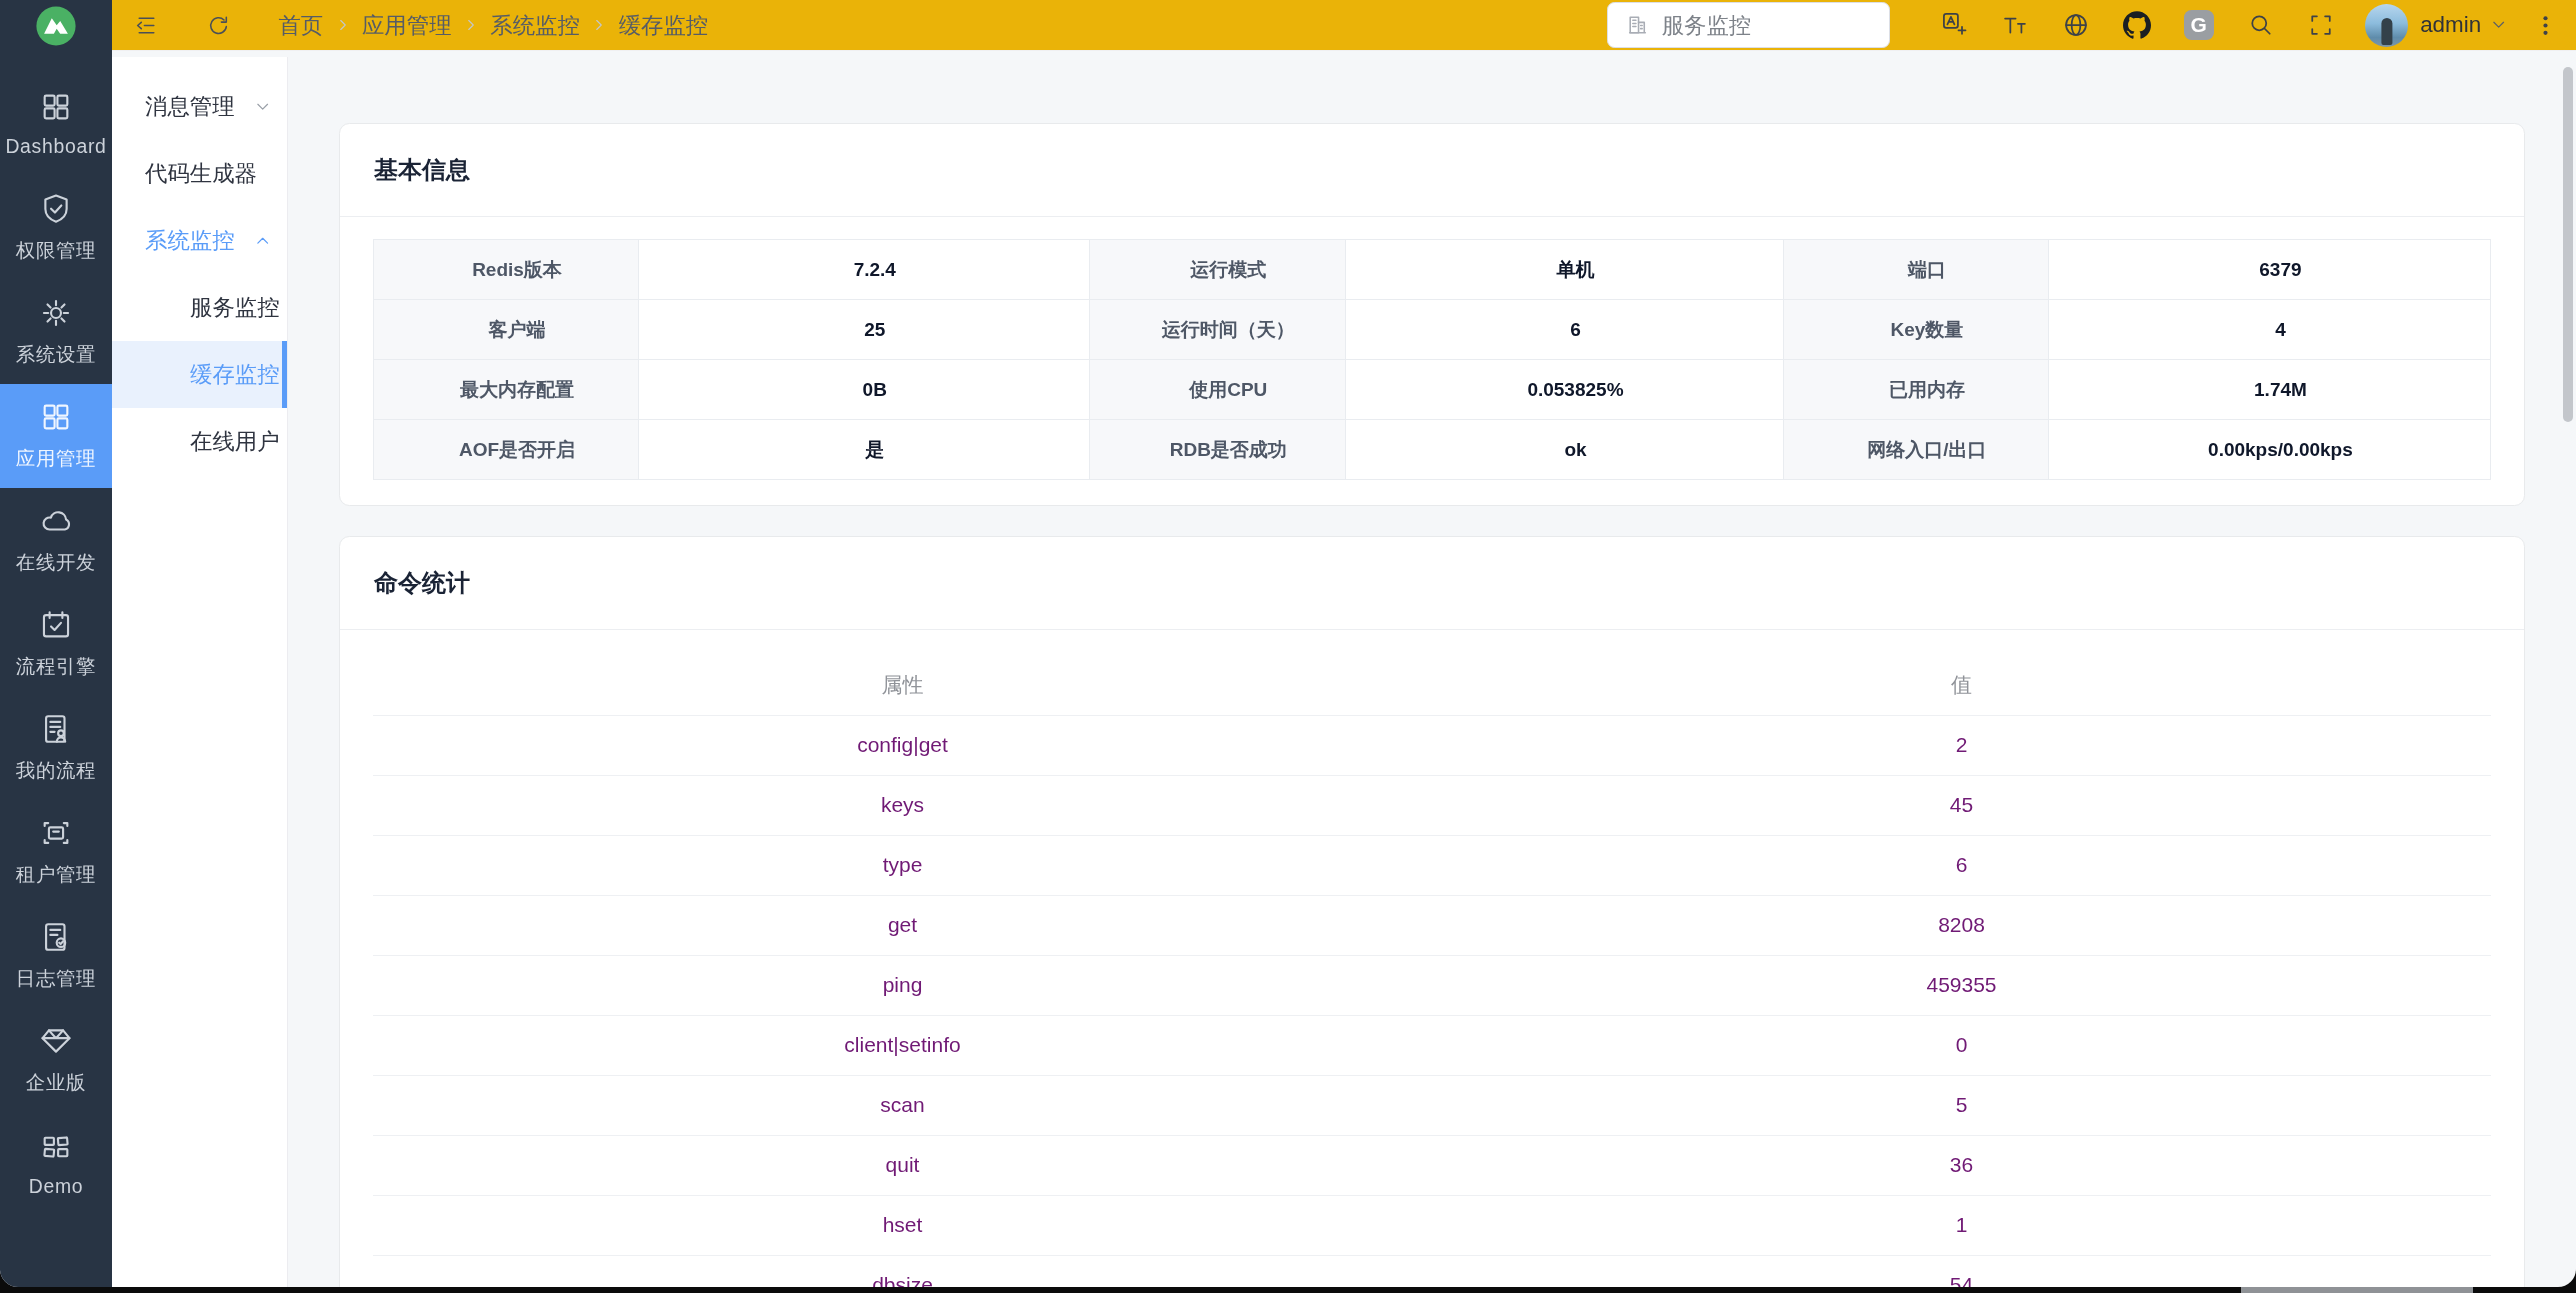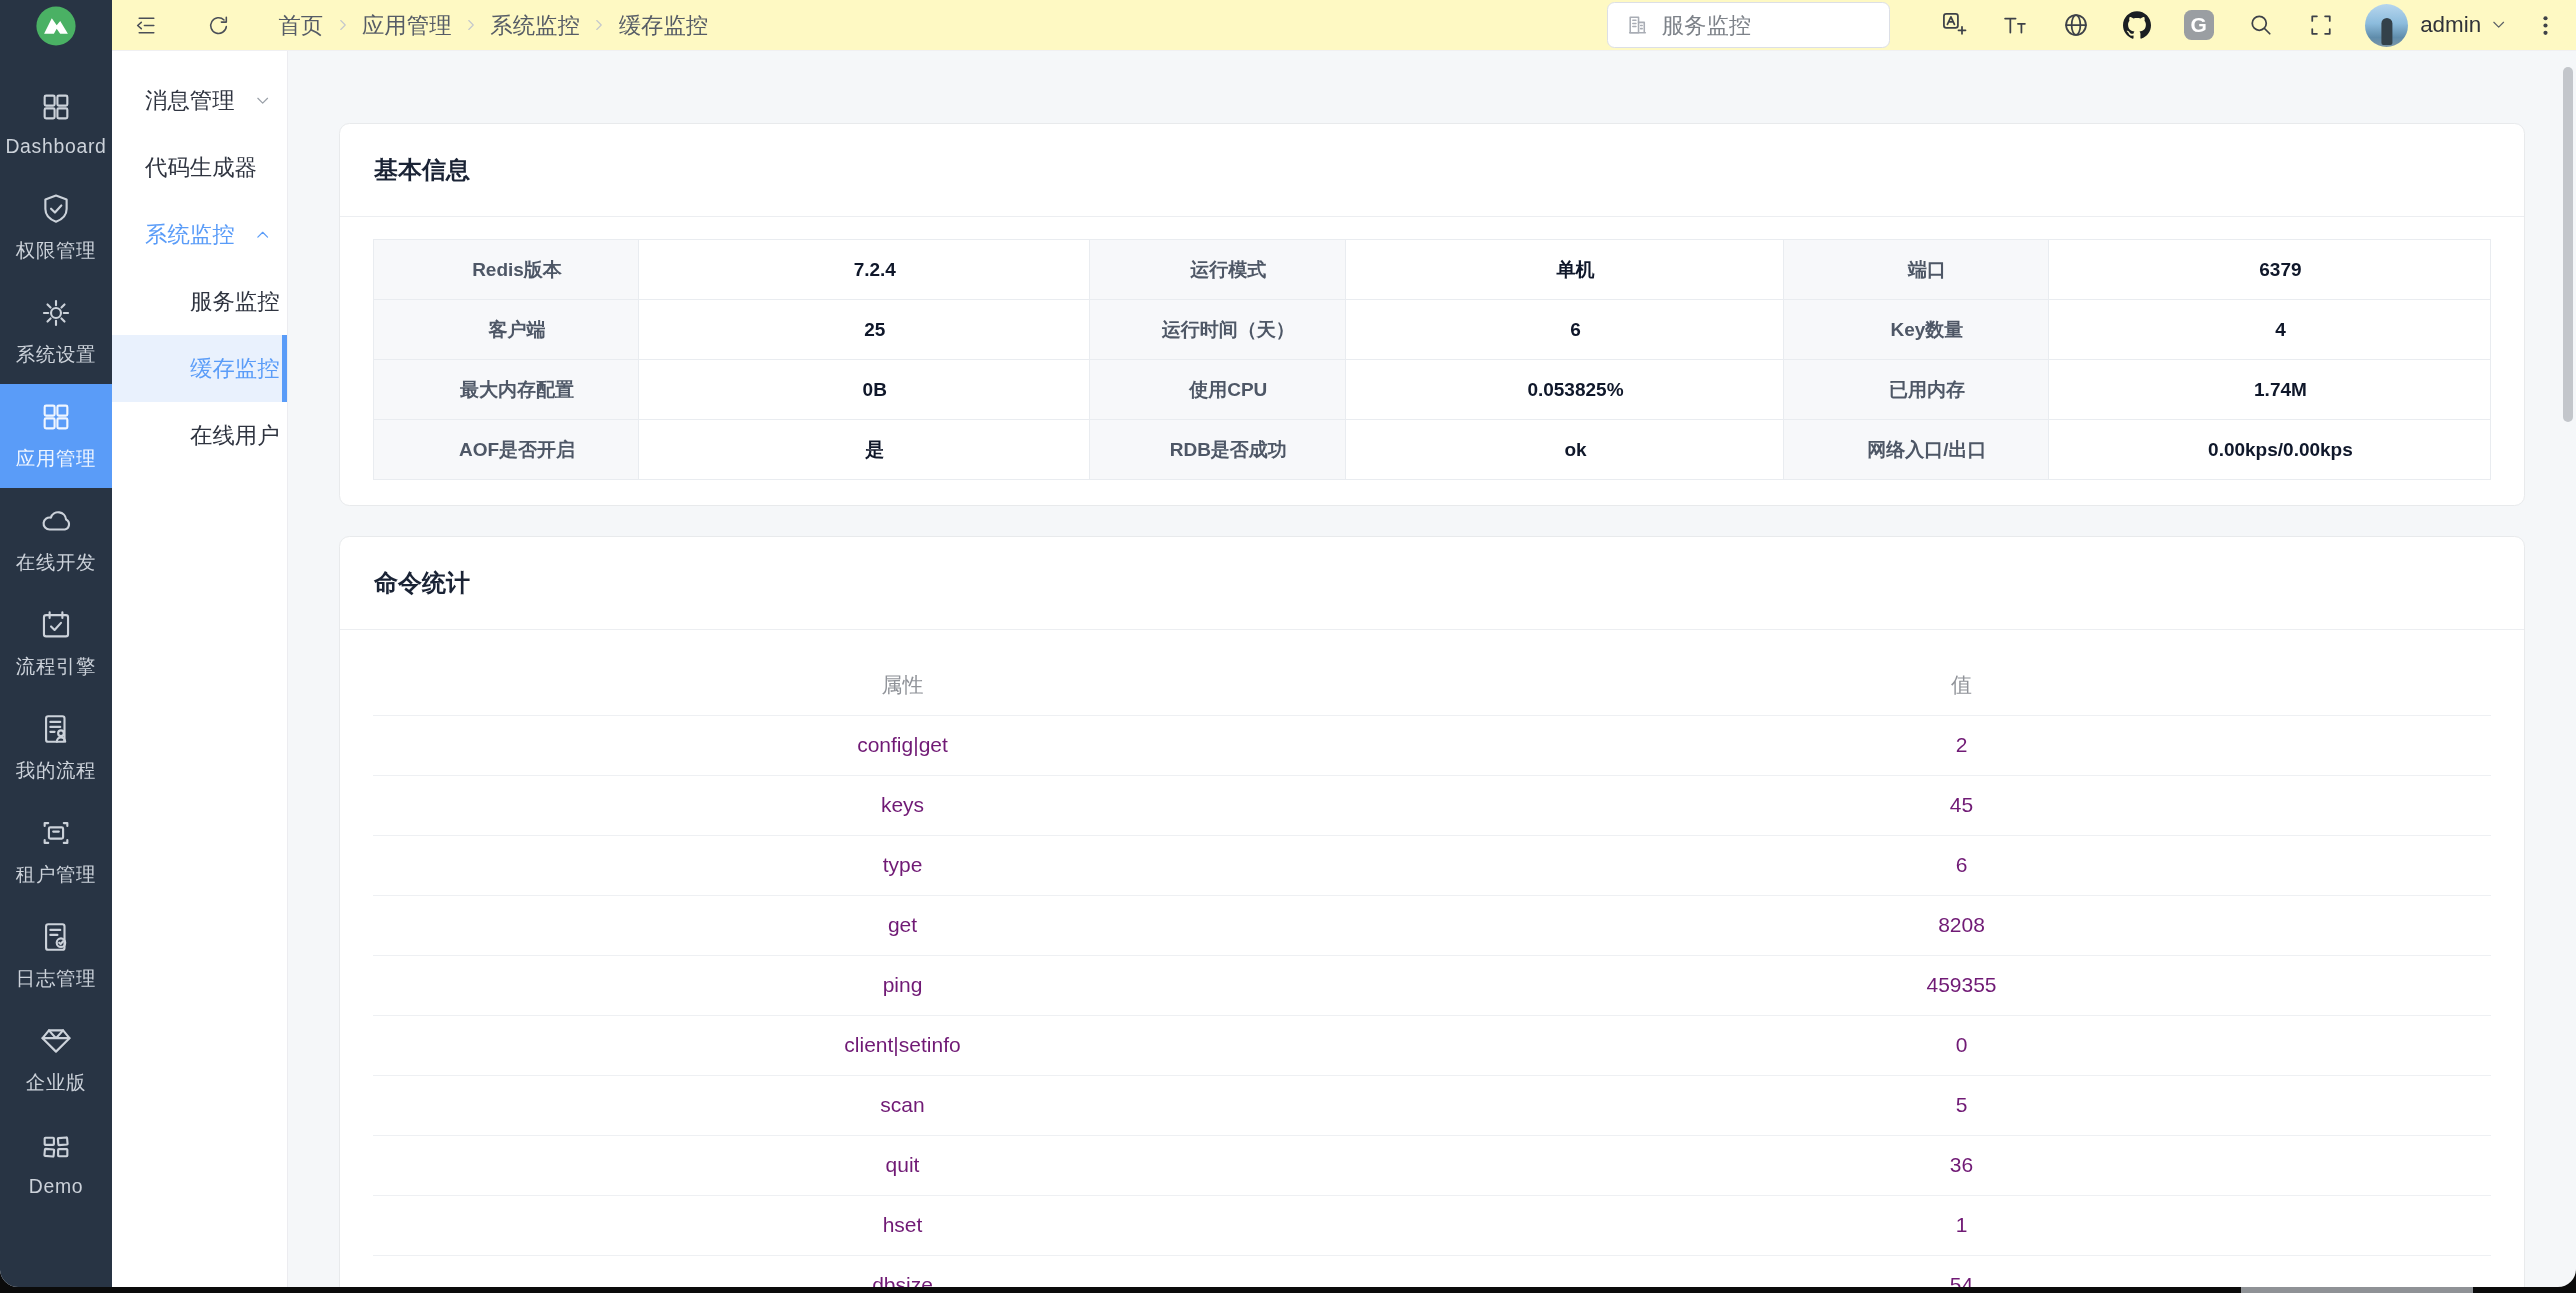--- a/index.html
+++ b/index.html
@@ -16,33 +16,33 @@
   .logo-wrap { height:51px; display:flex; align-items:center; justify-content:center; flex:none; }
   .logo-wrap svg { width:42px; height:42px; display:block; }
   .side-nav { padding-top:21px; display:flex; flex-direction:column; }
   .side-item { height:104px; display:flex; flex-direction:column; align-items:center;
     justify-content:center; gap:10.4px; color:#ccd2da; cursor:pointer; }
   .side-item .icon svg { width:34px; height:34px; display:block; }
   .side-item .lbl { font-size:19.4px; letter-spacing:0.7px; }
   .side-item.active { background:#5a9cf8; color:#f0f6ff; }
 
   
-  .submenu { position:absolute; left:112px; top:51px; bottom:0; width:176px; background:#fff;
+  .submenu { position:absolute; left:112px; top:57px; bottom:0; width:176px; background:#fff;
     border-right:1.5px solid #ececf0; padding-top:16.4px; }
   .sub-item { height:67px; display:flex; align-items:center; padding-left:33px;
     font-size:22.4px; color:#2f3440; cursor:pointer; position:relative; }
   .sub-item.level2 { padding-left:78px; }
   .sub-item .chev { margin-left:18px; color:#9aa0a8; display:flex; }
   .sub-item .chev svg { width:19.4px; height:19.4px; }
   .sub-item.highlight { color:#5a9cf8; } .sub-item.highlight .chev { color:#5a9cf8; }
   .sub-item.active { background:#e9f1fd; color:#5a9cf8; }
   .sub-item.active::after { content:""; position:absolute; right:0; top:0; bottom:0; width:5.2px; background:#5a9cf8; }
 
   
-  .topbar { position:absolute; left:112px; top:0; right:0; height:51px; background:#fef9c3;
+  .topbar { position:absolute; left:112px; top:0; right:0; height:51px; background:#eab308;
     border-bottom:1.5px solid #f0f0f2; display:flex; align-items:center; padding:0 18px 0 22.4px;gap:20px; }
   .tb-btn { display:flex; align-items:center; color:#4a4f57; cursor:pointer; margin-right:27px; }
   .tb-btn svg { width:25px; height:25px; }
   .breadcrumb { display:flex; align-items:center; gap:10.4px; font-size:22.4px; color:#565c66; }
   .crumb { cursor:pointer; white-space:nowrap; }
   .crumb-sep { color:#c3c7cd; display:flex; } .crumb-sep svg { width:18px; height:18px; }
   .tb-right { margin-left:auto; display:flex; align-items:center; }
   .tenant { width:283px; height:46px; border:1.5px solid #dcdfe6; border-radius:7.5px; background:#fff;
     display:flex; align-items:center; gap:12px; padding:0 16.4px; margin-right:34px; cursor:pointer; }
   .tenant .icon { color:#a9adb5; display:flex; } .tenant .icon svg { width:25px; height:25px; }

